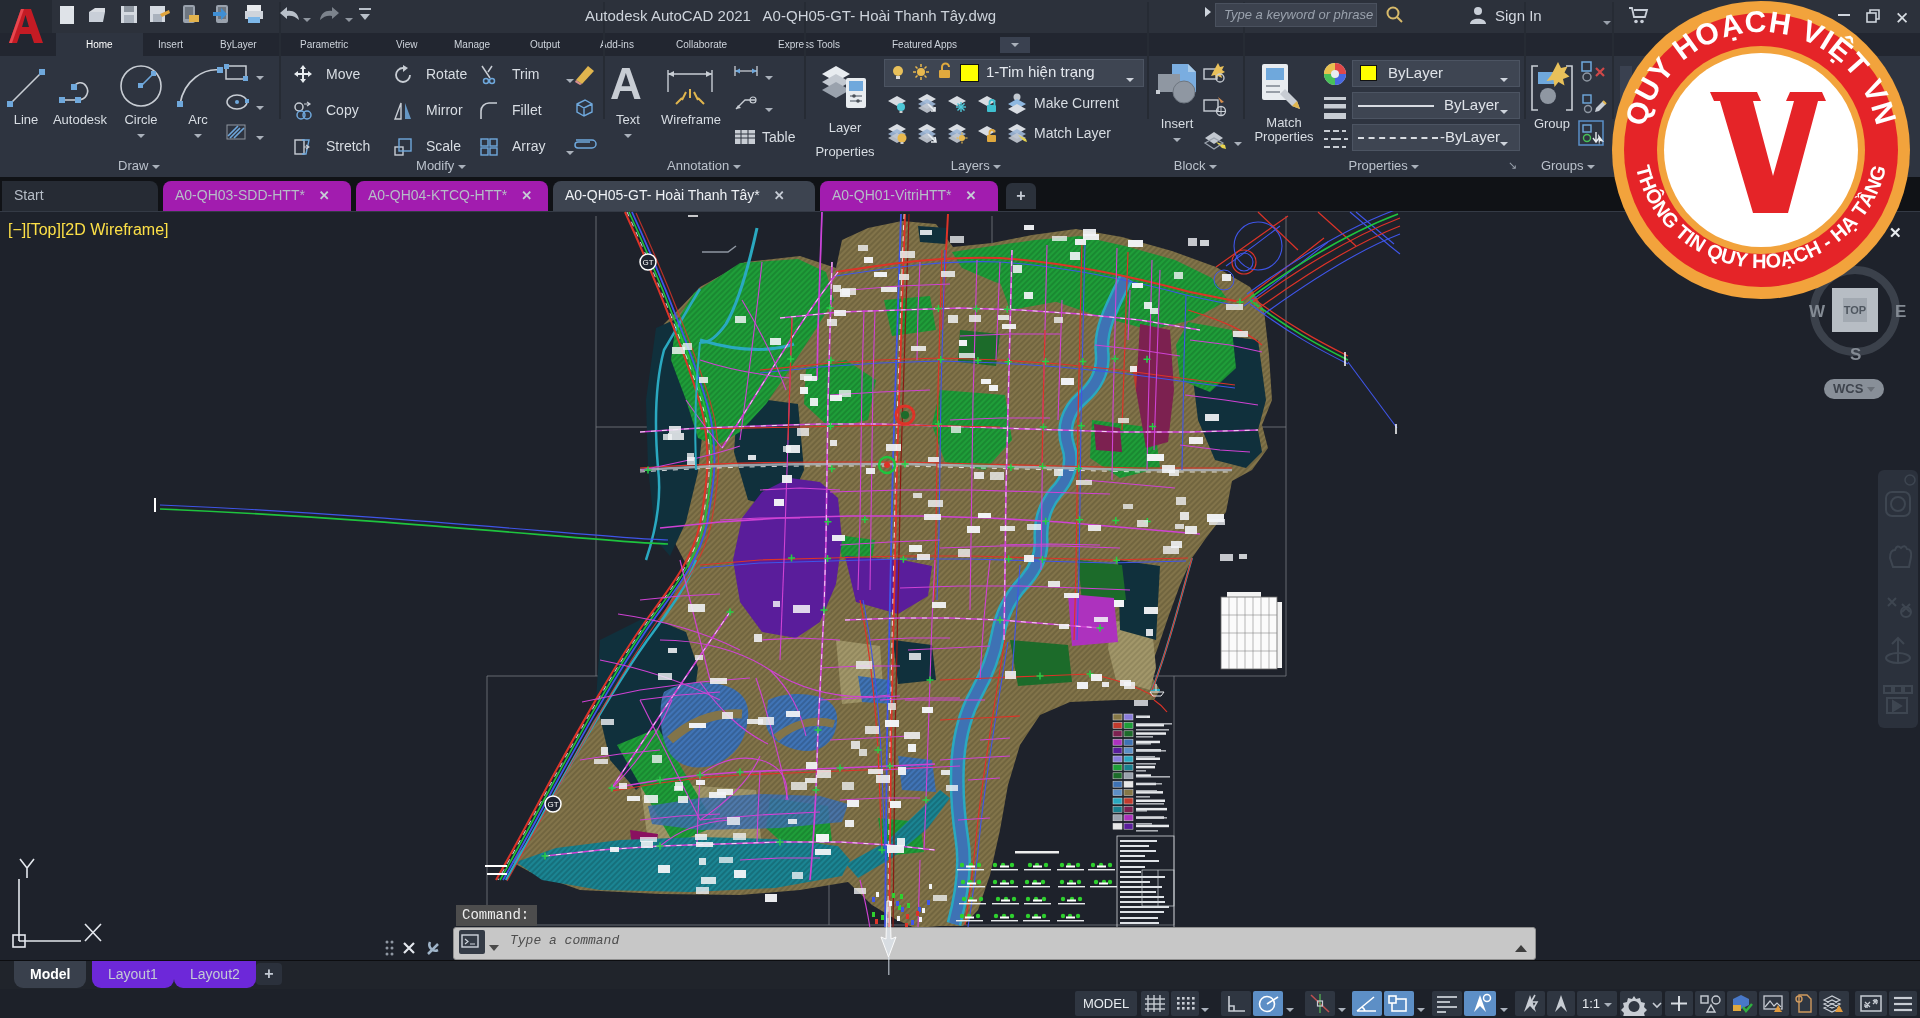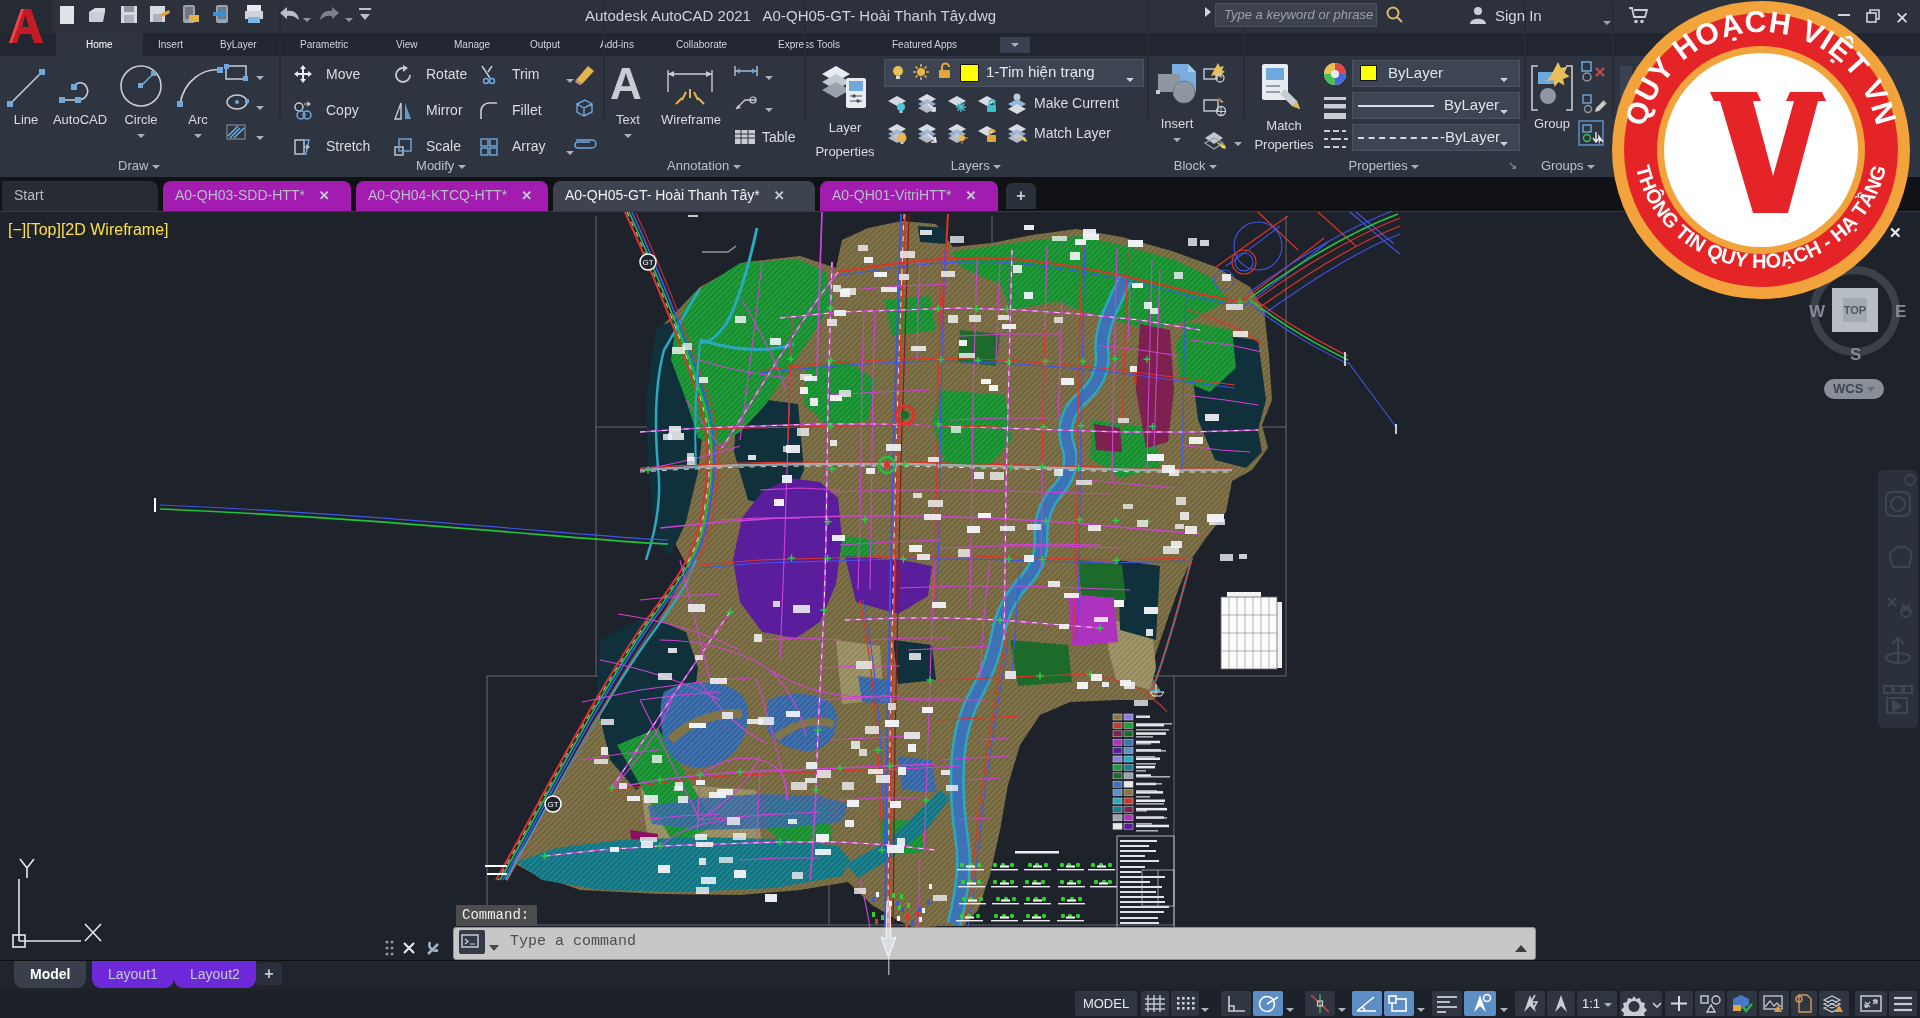--- a/index.html
+++ b/index.html
@@ -127,21 +127,21 @@
       <rect x="3" y="37" width="6" height="6" fill="#6fa8dc"></rect>
       <rect x="35" y="5" width="6" height="6" fill="#6fa8dc"></rect>
     </svg></div>
 <div class="bigbtn" style="left:6px;top:112px;width:40px">Line</div>
 <div class="abs" style="left:56px;top:62px"><svg width="52" height="52" viewBox="0 0 52 52" style="">
       <path d="M6 38 L22 38 C30 38 34 30 30 24 C27 19 20 20 18 25" fill="none" stroke="#c8cdd4" stroke-width="1.6"></path>
       <rect x="3" y="35" width="6" height="6" fill="#6fa8dc"></rect>
       <rect x="19" y="35" width="6" height="6" fill="#6fa8dc"></rect>
       <rect x="15" y="22" width="6" height="6" fill="#6fa8dc"></rect>
     </svg></div>
-<div class="bigbtn" style="left:50px;top:112px;width:60px">AutoCAD</div>
+<div class="bigbtn" style="left:50px;top:112px;width:60px">Autodesk</div>
 <div class="abs" style="left:116px;top:60px"><svg width="52" height="52" viewBox="0 0 52 52" style="">
       <circle cx="25" cy="26" r="20" fill="none" stroke="#c8cdd4" stroke-width="1.6"></circle>
       <line x1="25" y1="26" x2="37" y2="14" stroke="#6fa8dc" stroke-width="1.6"></line>
       <rect x="22" y="23" width="5" height="5" fill="#6fa8dc"></rect>
       <rect x="35" y="11" width="5" height="5" fill="#6fa8dc"></rect>
     </svg></div>
 <div class="bigbtn" style="left:116px;top:112px;width:50px">Circle<br><span class="caret"></span></div>
 <div class="abs" style="left:174px;top:60px"><svg width="52" height="52" viewBox="0 0 52 52" style="">
       <path d="M6 44 C10 20 30 8 46 10" fill="none" stroke="#c8cdd4" stroke-width="1.6"></path>
       <rect x="3" y="41" width="6" height="6" fill="#6fa8dc"></rect>
@@ -393,21 +393,21 @@
 <div class="abs" style="left:1234px;top:134px"><span class="caret"></span></div>
 <div class="plabel" style="left:1148px;width:95px">Block <span class="caret"></span></div>
 <div class="psep" style="left:1243px"></div>
 <div class="abs" style="left:1258px;top:60px"><svg width="50" height="56" viewBox="0 0 50 56" style="">
       <rect x="4" y="4" width="26" height="36" rx="2" fill="#e8ecf0"></rect>
       <rect x="8" y="8" width="18" height="12" fill="#6fa8dc"></rect>
       <path d="M8 26 h14 M8 32 h14" stroke="#7c848e" stroke-width="1.5"></path>
       <path d="M22 34 L34 46 l8 3 -3 -8 -12 -12 Z" fill="#c8cdd4"></path>
       <path d="M34 46 l8 3 -3 -8" fill="#e0b54e"></path>
     </svg></div>
-<div class="bigbtn" style="left:1244px;top:116px;width:80px;line-height:19px">Match<br>Properties</div>
+<div class="bigbtn" style="left:1244px;top:116px;width:80px;line-height:14px">Match<br>Properties</div>
 <div class="abs" style="left:1322px;top:61px"><svg width="26" height="26" viewBox="0 0 26 26" style="">
       <circle cx="13" cy="13" r="11" fill="#d8dce2"></circle>
       <path d="M13 2 A11 11 0 0 1 24 13 L13 13 Z" fill="#e04848"></path>
       <path d="M24 13 A11 11 0 0 1 13 24 L13 13 Z" fill="#4868e0"></path>
       <path d="M13 24 A11 11 0 0 1 2 13 L13 13 Z" fill="#48c058"></path>
       <path d="M2 13 A11 11 0 0 1 13 2 L13 13 Z" fill="#e8c04e"></path>
       <circle cx="13" cy="13" r="4" fill="#e8ecf0"></circle>
     </svg></div>
 <div class="abs" style="left:1322px;top:94px"><svg width="26" height="26" viewBox="0 0 26 26" style="">
       <rect x="2" y="3" width="22" height="3" fill="#c8cdd4"></rect>
@@ -519,21 +519,21 @@
       <path d="M20 5 l10 10 m0 -10 l-10 10" stroke="#e4e8ee" stroke-width="2.2"></path>
       <path d="M44 16 l10 -10 m-8 -2 a6 6 0 0 0 8 8" fill="none" stroke="#9fb4c8" stroke-width="2.5"></path>
     </svg></div>
 <div id="cmdlabel">Command:</div>
 <div id="cmdrow"></div>
 <div class="abs" style="left:459px;top:930px;width:26px;height:24px;background:#343b46;border-radius:2px;z-index:31"><svg width="26" height="24" viewBox="0 0 26 24" style="">
       <rect x="3" y="5" width="16" height="12" fill="none" stroke="#cfd5dd" stroke-width="1.4"></rect>
       <path d="M6 9 l3 2.5 -3 2.5 M11 14 h5" stroke="#cfd5dd" stroke-width="1.2" fill="none"></path>
     </svg></div>
 <div class="abs" style="left:489px;top:938px;z-index:31"><span class="caret" style="border-top-color:#4a4a4a;border-left-width:5px;border-right-width:5px;border-top-width:6px"></span></div>
-<div class="abs" style="left:510px;top:933px;font-family:'Liberation Mono',monospace;font-size:15px;color:#4e4e4e;z-index:31">Type a command</div>
+<div class="abs" style="left:510px;top:933px;font-family:'Liberation Mono',monospace;font-size:13px;color:#4e4e4e;font-style:italic;z-index:31">Type a command</div>
 <div class="abs" style="left:1515px;top:938px;z-index:31"><span style="display:inline-block;width:0;height:0;border-left:6px solid transparent;border-right:6px solid transparent;border-bottom:7px solid #3e3e3e"></span></div>
 <div id="mltabs"></div>
 <div class="mltab" style="left:14px;color:#fff;font-weight:bold;background:#39404c">Model</div>
 <div class="mltab" style="left:92px">Layout1</div>
 <div class="mltab" style="left:174px">Layout2</div>
 <div class="abs" style="left:256px;top:963px;width:26px;height:22px;background:#2b313c;border-radius:4px;color:#c3cad4;font-weight:bold;text-align:center;line-height:22px;z-index:26">+</div>
 <div id="statusbar"></div>
 <div class="sbtn" style="left:1075px;width:62px;z-index:26">
     <div style="color:#e8ecf0;font-size:13px;text-align:center;line-height:25px">MODEL</div>
   </div>

